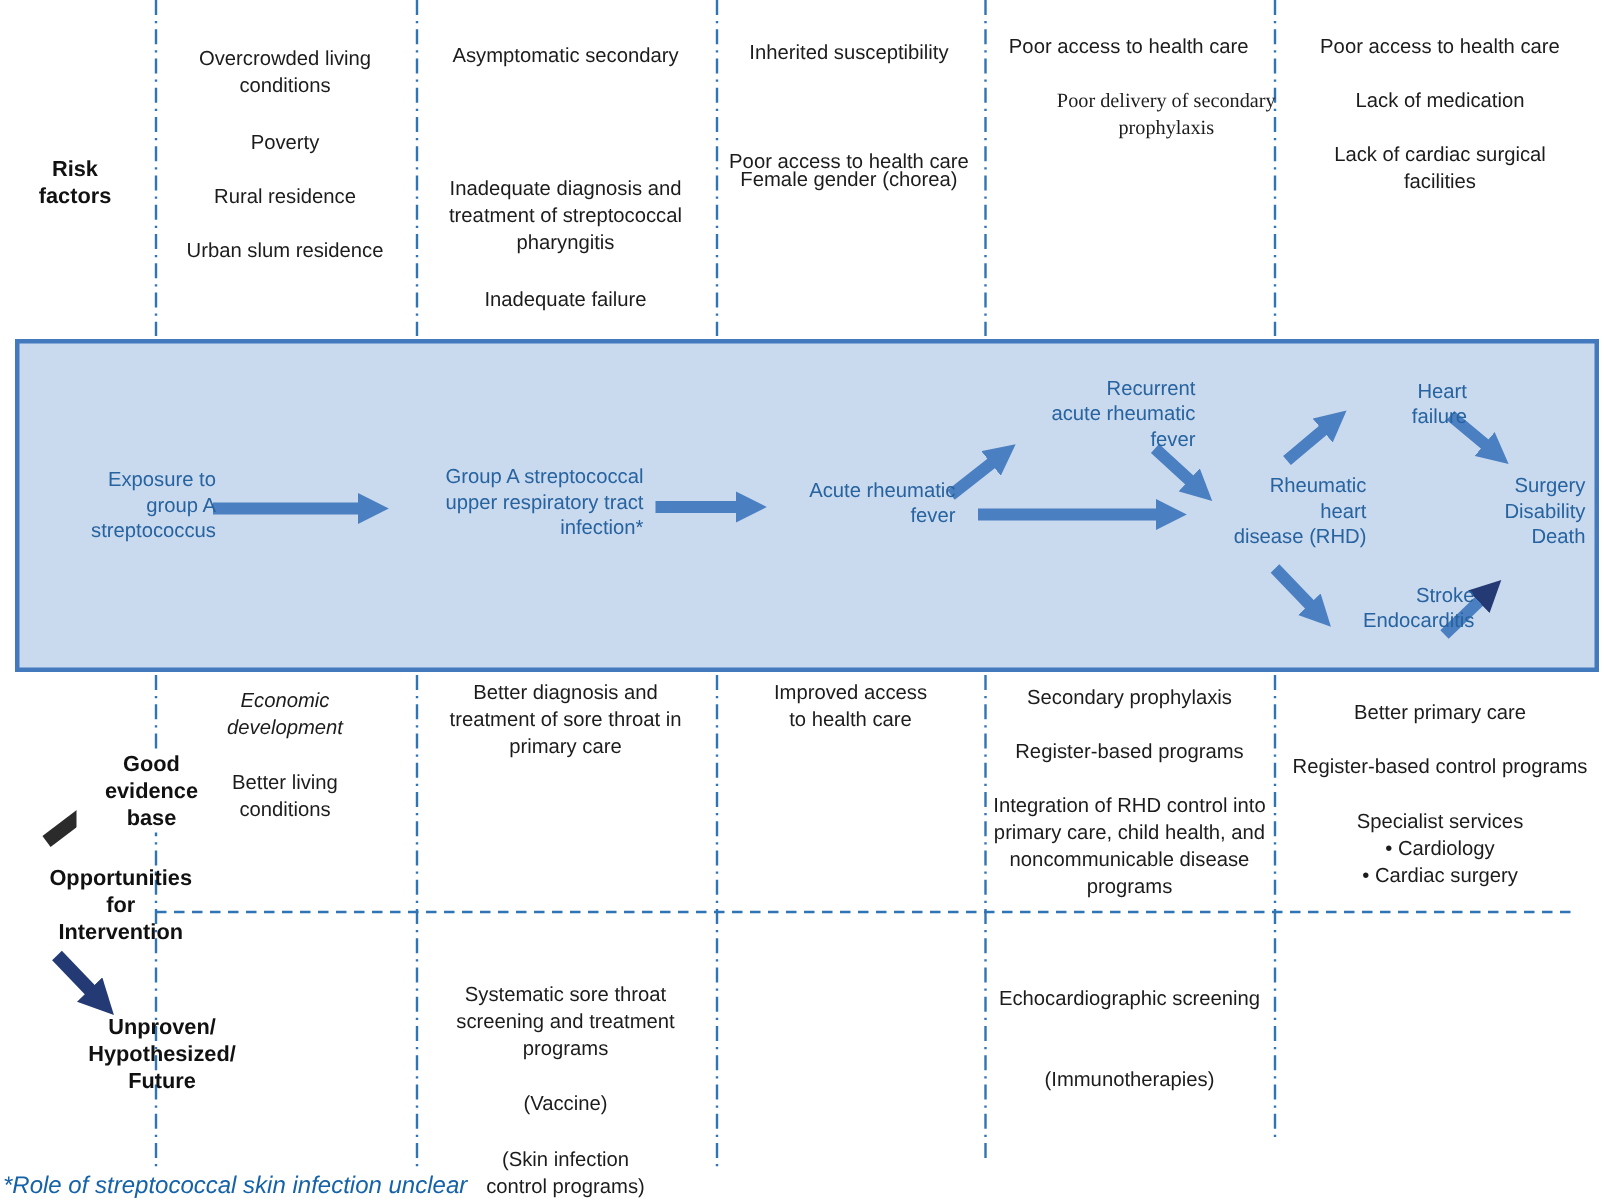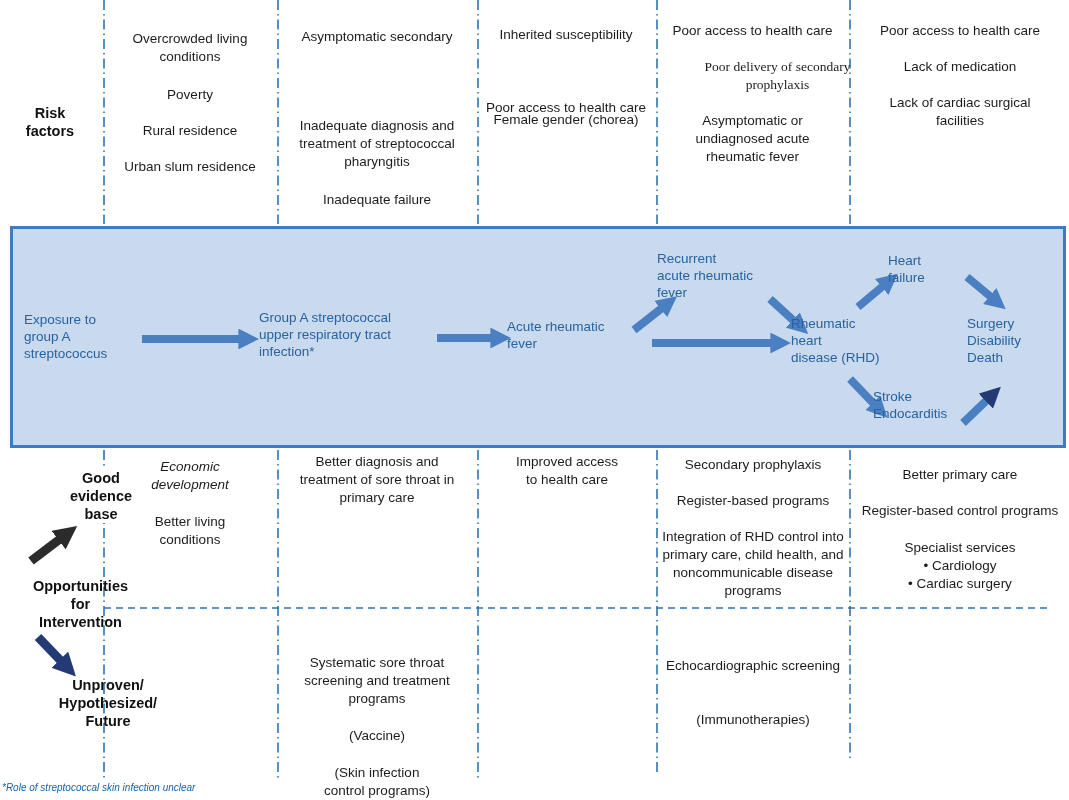--- a/index.html
+++ b/index.html
@@ -24,41 +24,41 @@
   .cell {
     position:absolute;
     text-align:center;
     white-space:pre-line;
     font-size:13.5px;
     line-height:18px;
     color:#1c1c1c;
   }
   .node {
     position:absolute;
-    text-align:left;
+    text-align:right;
     white-space:pre-line;
     font-size:13.5px;
     line-height:17px;
     color:#27639f;
   }
   .side-label {
     position:absolute;
     text-align:center;
     white-space:pre-line;
     font-weight:bold;
     font-size:14.5px;
     line-height:18px;
     color:#111111;
   }
-  .wbg { background:#ffffff; }
+  .wbg { background:#ffffff;margin-top:32px; }
   .footnote {
     position:absolute;
     left:2px; top:782px;
     font-style:italic;
-    font-size:10px;
+    font-size:16px;
     color:#1562a8;
     white-space:nowrap;
   }
 </style>
 </head>
 <body>
 
 <div class="canvas">
 
   <div class="bluebox"></div>
@@ -135,23 +135,20 @@
 pharyngitis</div>
   <div class="cell" style="left:277px; top:191px; width:200px;">Inadequate failure</div>
 
   <div class="cell" style="left:471px; top:26px;  width:190px;">Inherited susceptibility</div>
   <div class="cell" style="left:471px; top:63px;  width:190px;margin-top:48px;">Female gender (chorea)</div>
   <div class="cell" style="left:471px; top:99px;  width:190px;">Poor access to health care</div>
 
   <div class="cell" style="left:655px; top:22px;  width:195px;">Poor access to health care</div>
   <div class="cell" style="left:680px; top:58px;  width:195px;font-family:Liberation Serif, serif;">Poor delivery of secondary
 prophylaxis</div>
-  <div class="cell" style="left:655px; top:112px; width:195px;">Asymptomatic or
-undiagnosed acute
-rheumatic fever</div>
 
   <div class="cell" style="left:855px; top:22px;  width:210px;">Poor access to health care</div>
   <div class="cell" style="left:855px; top:58px;  width:210px;">Lack of medication</div>
   <div class="cell" style="left:855px; top:94px;  width:210px;">Lack of cardiac surgical
 facilities</div>
 
   <div class="node" style="left:24px;  top:311px; width:120px;">Exposure to
 group A
 streptococcus</div>
   <div class="node" style="left:259px; top:309px; width:170px;">Group A streptococcal

